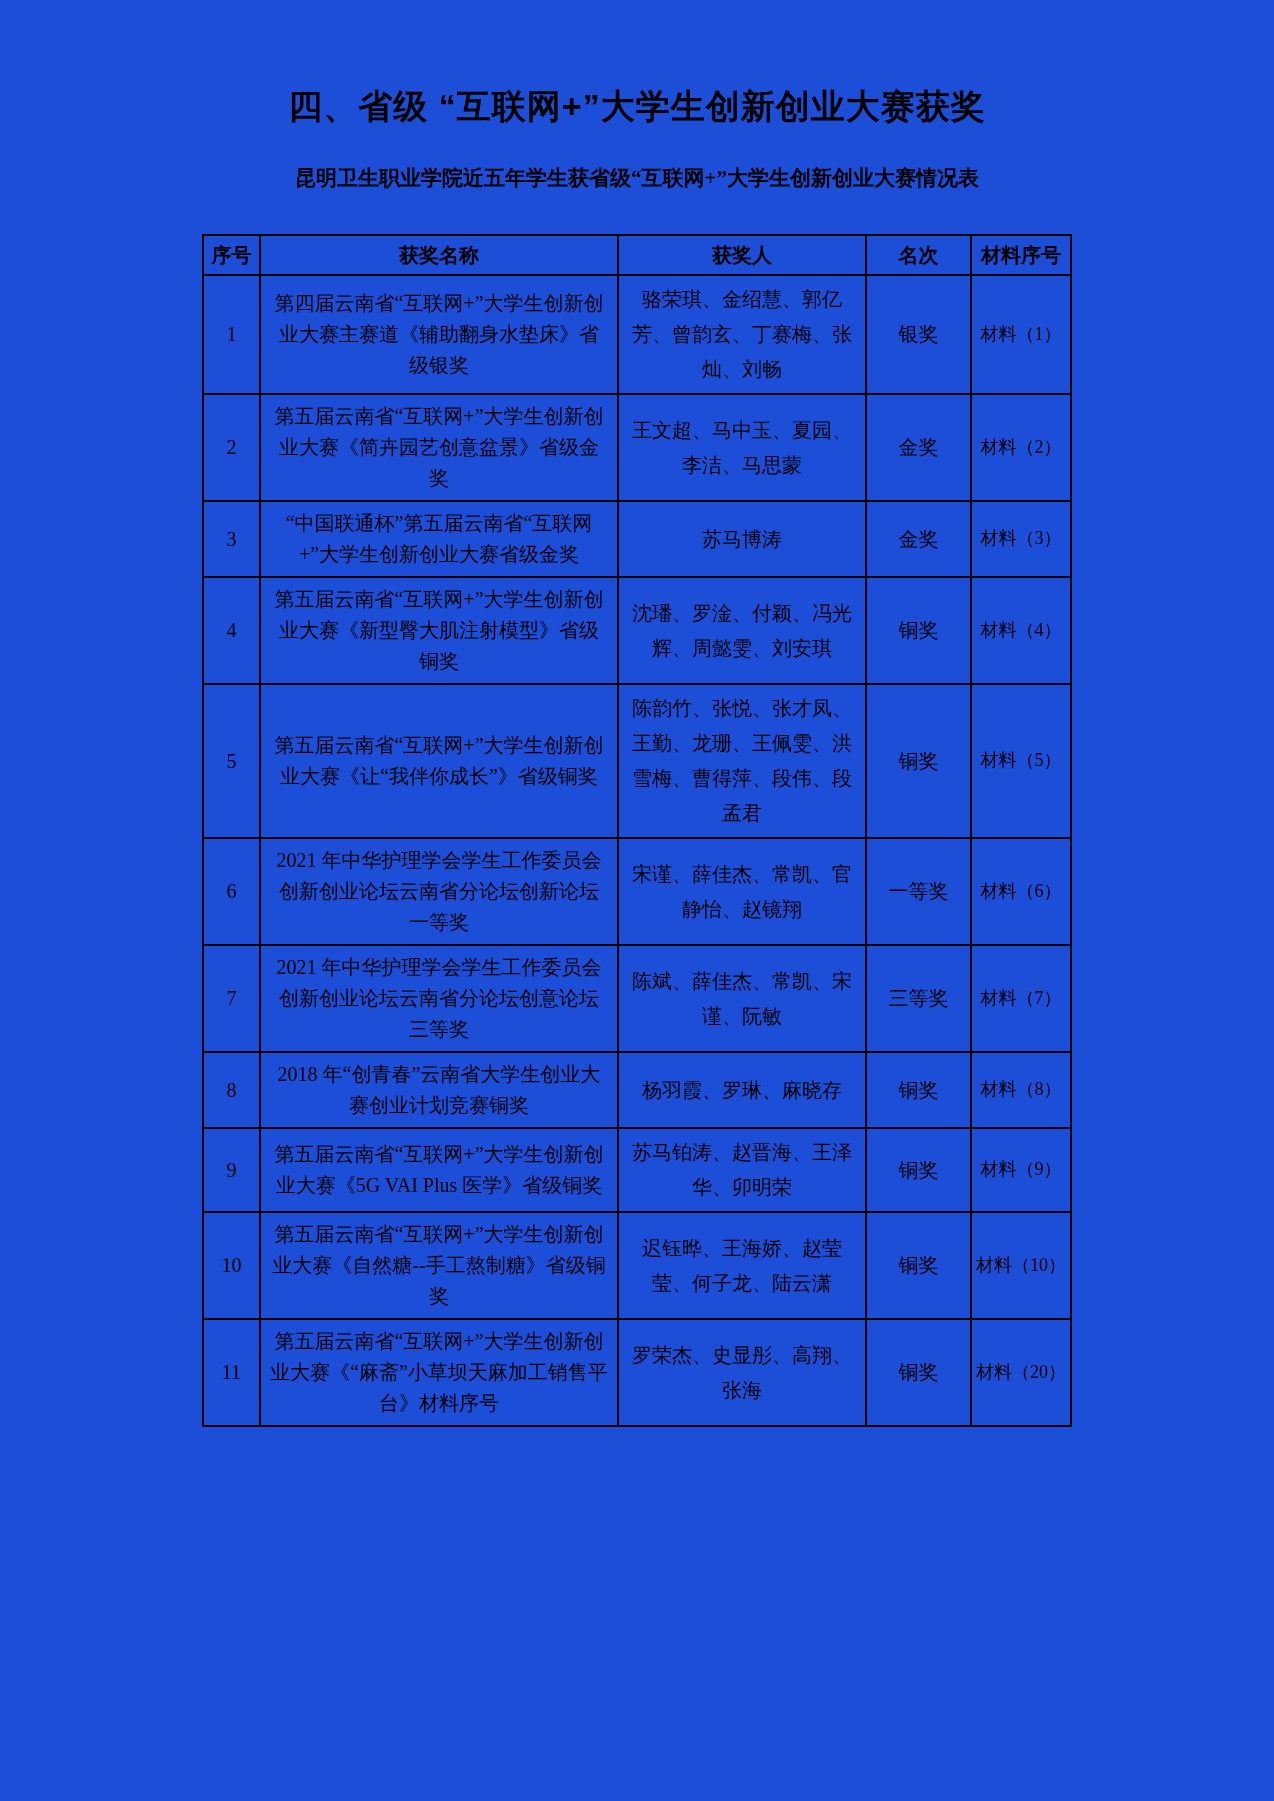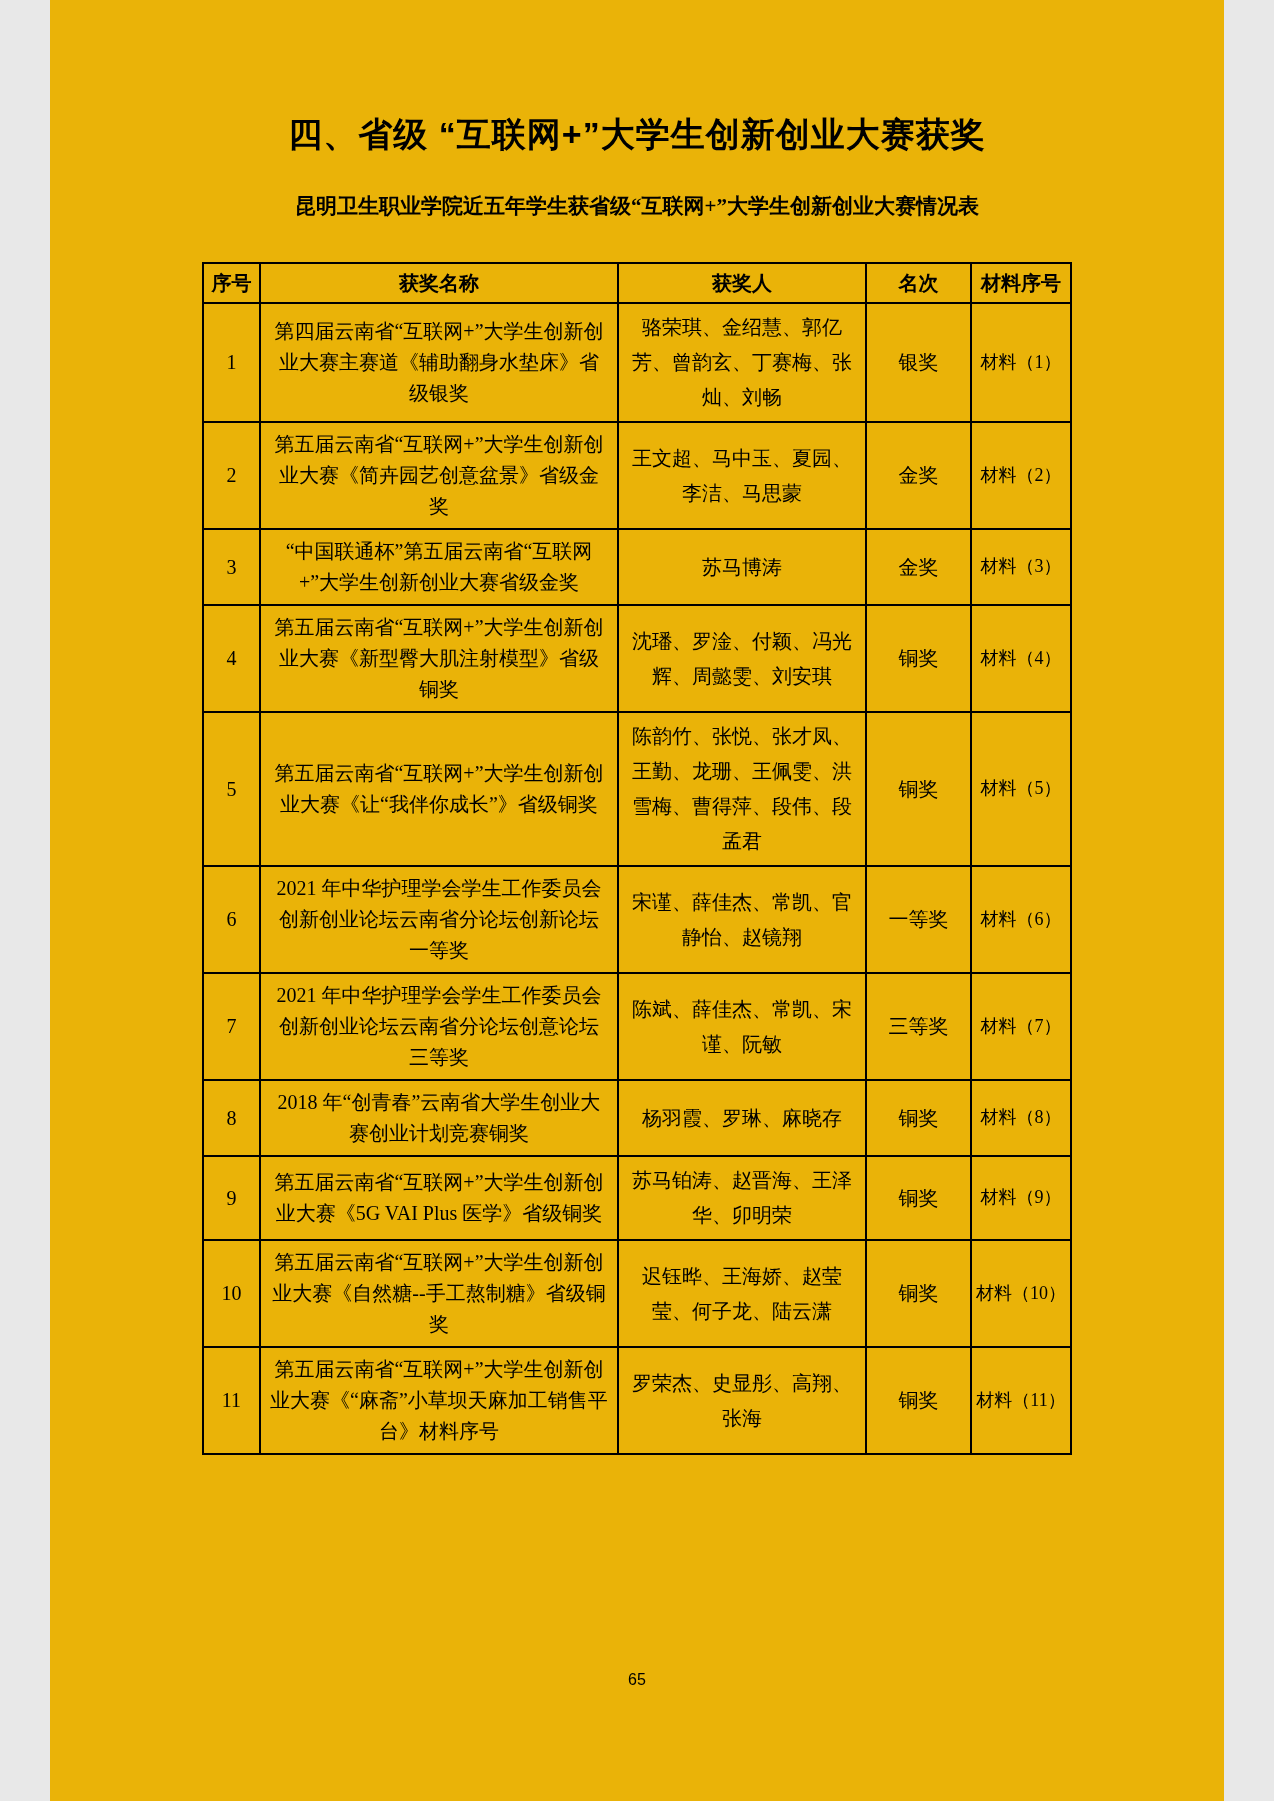--- a/index.html
+++ b/index.html
@@ -1,21 +1,21 @@
 <!DOCTYPE html>
 <html><head>
 <meta charset="utf-8">
 <style>
   html,body{margin:0;padding:0;background:#e8e8e8;}
   .page{
-    width:1174px;height:1801px;margin:0 auto;background:#eab308;
+    width:1274px;height:1801px;margin:0 auto;background:#1d4ed8;
     position:relative;color:#000;
     font-family:"Liberation Serif", serif;
     box-sizing:border-box;
-    padding-top:112px;
+    padding-top:84px;
   }
   .doc-title{
     text-align:center;
     font-family:"Liberation Sans", sans-serif;
     font-weight:bold;
     font-size:34px;
     letter-spacing:1px;
     margin:0;
   }
   .doc-subtitle{
@@ -157,20 +157,19 @@
           <td class="cell-award">第五届云南省“互联网+”大学生创新创业大赛《自然糖--手工熬制糖》省级铜奖</td>
           <td class="cell-winners">迟钰晔、王海娇、赵莹莹、何子龙、陆云潇</td>
           <td class="cell-rank">铜奖</td>
           <td class="cell-material">材料（10）</td>
         </tr>
         <tr>
           <td class="cell-no">11</td>
           <td class="cell-award">第五届云南省“互联网+”大学生创新创业大赛《“麻斋”小草坝天麻加工销售平台》材料序号</td>
           <td class="cell-winners">罗荣杰、史显彤、高翔、张海</td>
           <td class="cell-rank">铜奖</td>
-          <td class="cell-material">材料（11）</td>
+          <td class="cell-material">材料（20）</td>
         </tr>
       </tbody>
   </table>
 
-  <div class="page-number">65</div>
 
 </div>
 
 </body></html>

